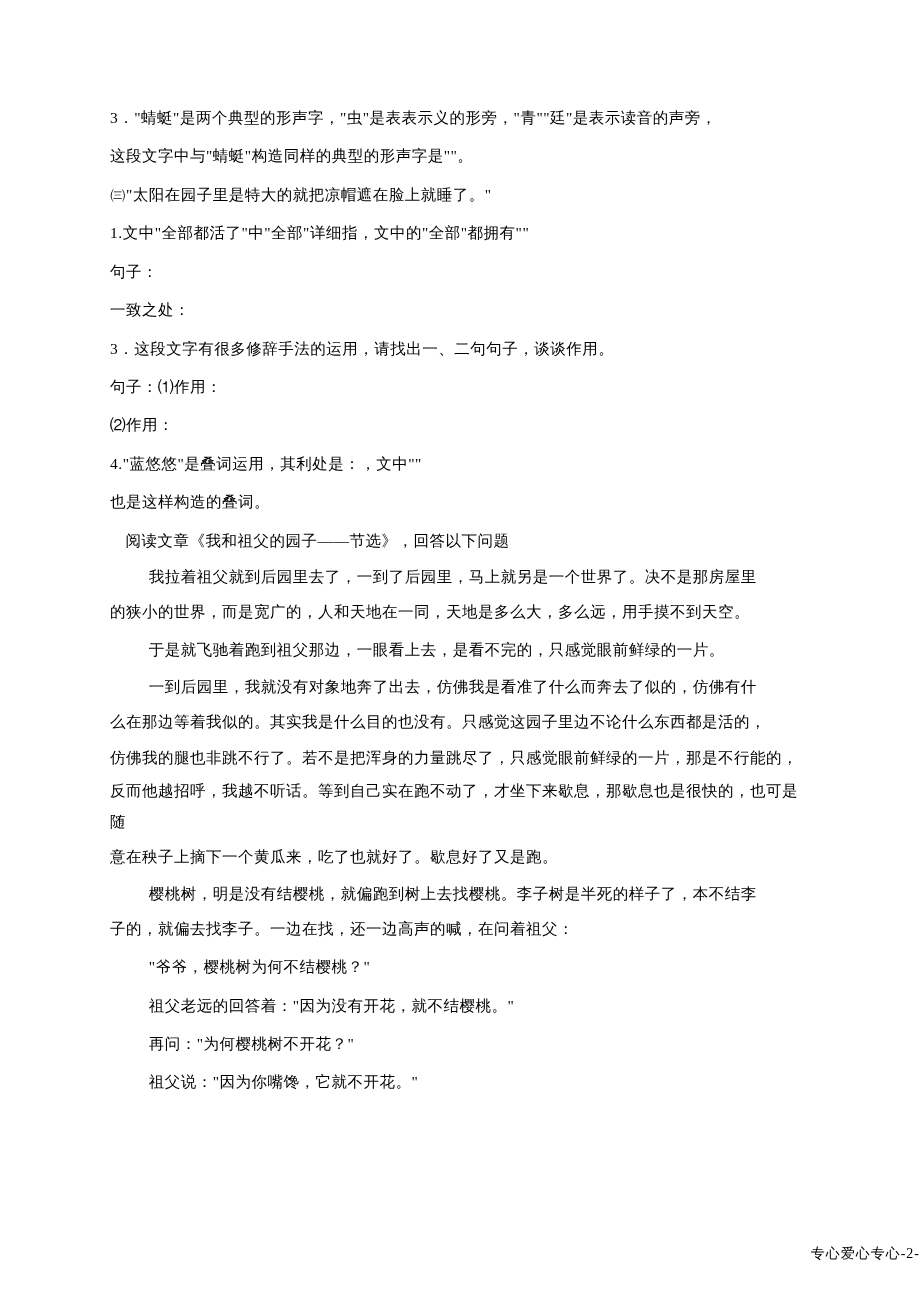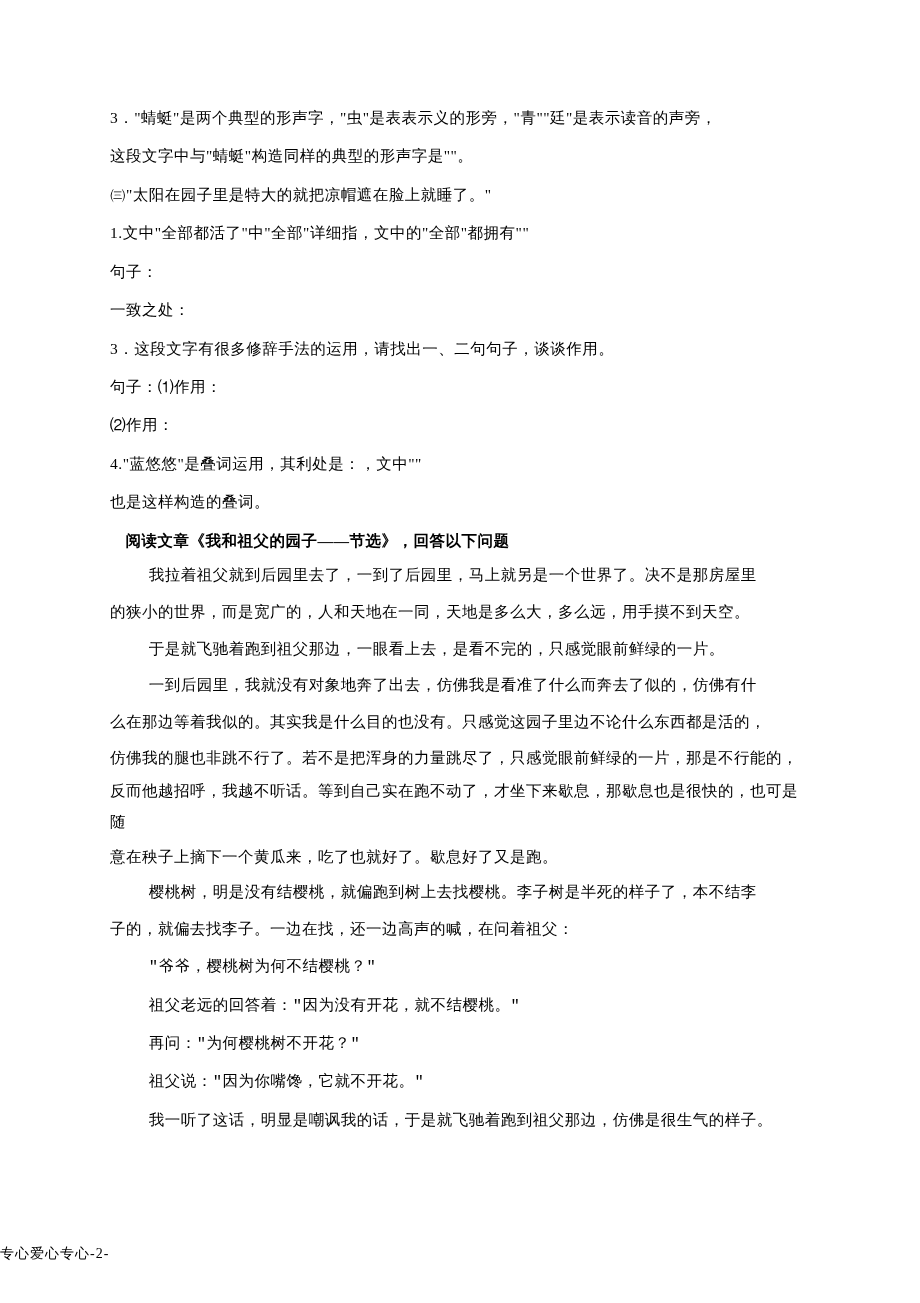--- a/index.html
+++ b/index.html
@@ -20,32 +20,30 @@
     font-size: 15.5px;
     line-height: 2.35;
     letter-spacing: 0.5px;
     margin: 0 0 2px 0;
   }
   .tight {
     line-height: 2.0;
   }
   .indent1 {
     text-indent: 1em;
-    font-weight: bold;
   }
   .indent3 {
     text-indent: 2.5em;
-    font-family: Liberation Mono, monospace;
   }
   .footer {
     position: absolute;
     bottom: 40px;
     left: 0;
     width: 100%;
-    text-align: left;
+    text-align: right;
     font-size: 14px;
     letter-spacing: 1px;
   }
 </style>
 </head>
 <body>
 
 <div class="page">
 
   <p class="para">3．"蜻蜓"是两个典型的形声字，"虫"是表表示义的形旁，"青""廷"是表示读音的声旁，</p>
@@ -67,16 +65,15 @@
   <p class="para">么在那边等着我似的。其实我是什么目的也没有。只感觉这园子里边不论什么东西都是活的，</p>
   <p class="para tight">仿佛我的腿也非跳不行了。若不是把浑身的力量跳尽了，只感觉眼前鲜绿的一片，那是不行能的，</p>
   <p class="para tight">反而他越招呼，我越不听话。等到自己实在跑不动了，才坐下来歇息，那歇息也是很快的，也可是随</p>
   <p class="para">意在秧子上摘下一个黄瓜来，吃了也就好了。歇息好了又是跑。</p>
   <p class="para tight indent3">樱桃树，明是没有结樱桃，就偏跑到树上去找樱桃。李子树是半死的样子了，本不结李</p>
   <p class="para">子的，就偏去找李子。一边在找，还一边高声的喊，在问着祖父：</p>
   <p class="para indent3">"爷爷，樱桃树为何不结樱桃？"</p>
   <p class="para indent3">祖父老远的回答着："因为没有开花，就不结樱桃。"</p>
   <p class="para indent3">再问："为何樱桃树不开花？"</p>
   <p class="para indent3">祖父说："因为你嘴馋，它就不开花。"</p>
-  <p class="para indent3">我一听了这话，明显是嘲讽我的话，于是就飞驰着跑到祖父那边，仿佛是很生气的样子。</p>
 
   <div class="footer">专心爱心专心-2-</div>
 </div>
 
 </body></html>

